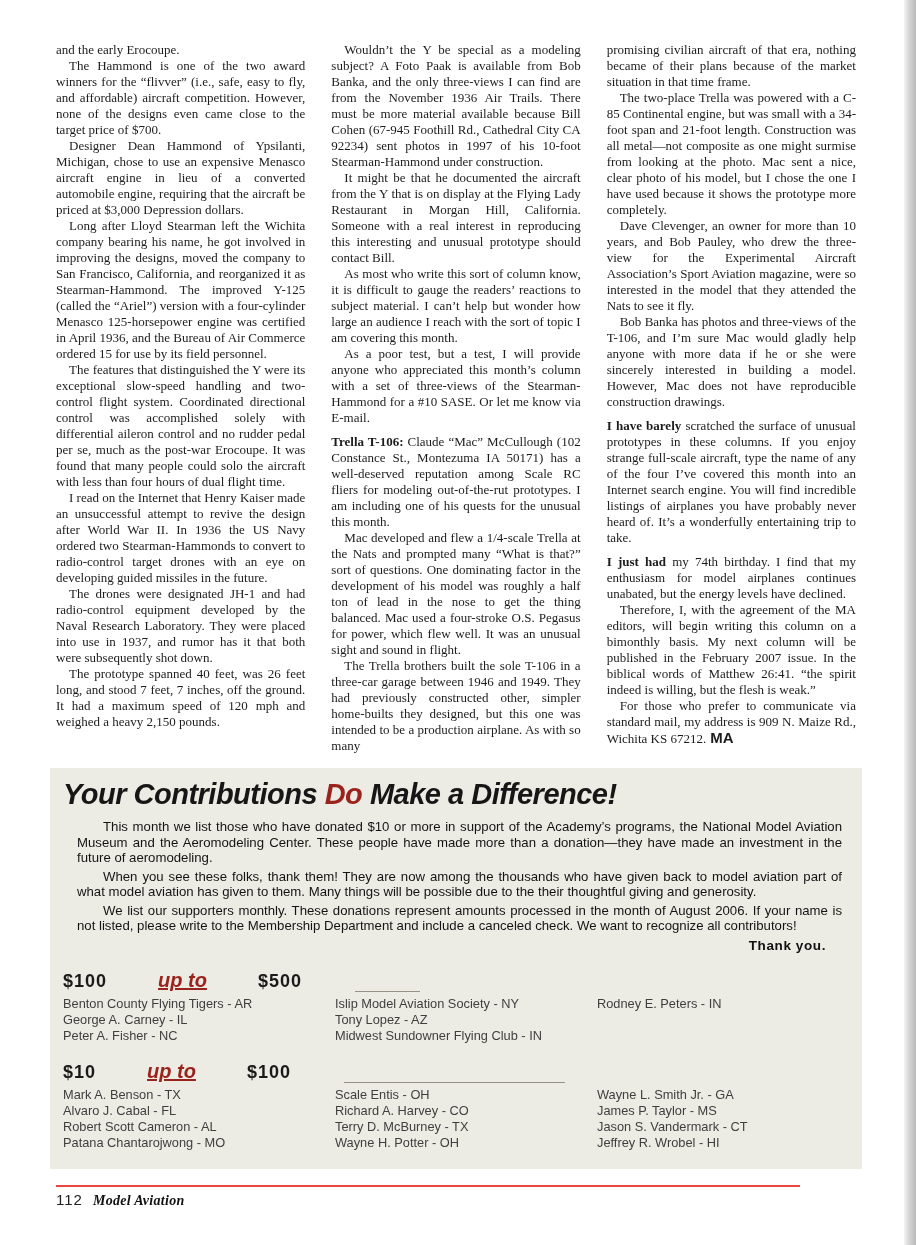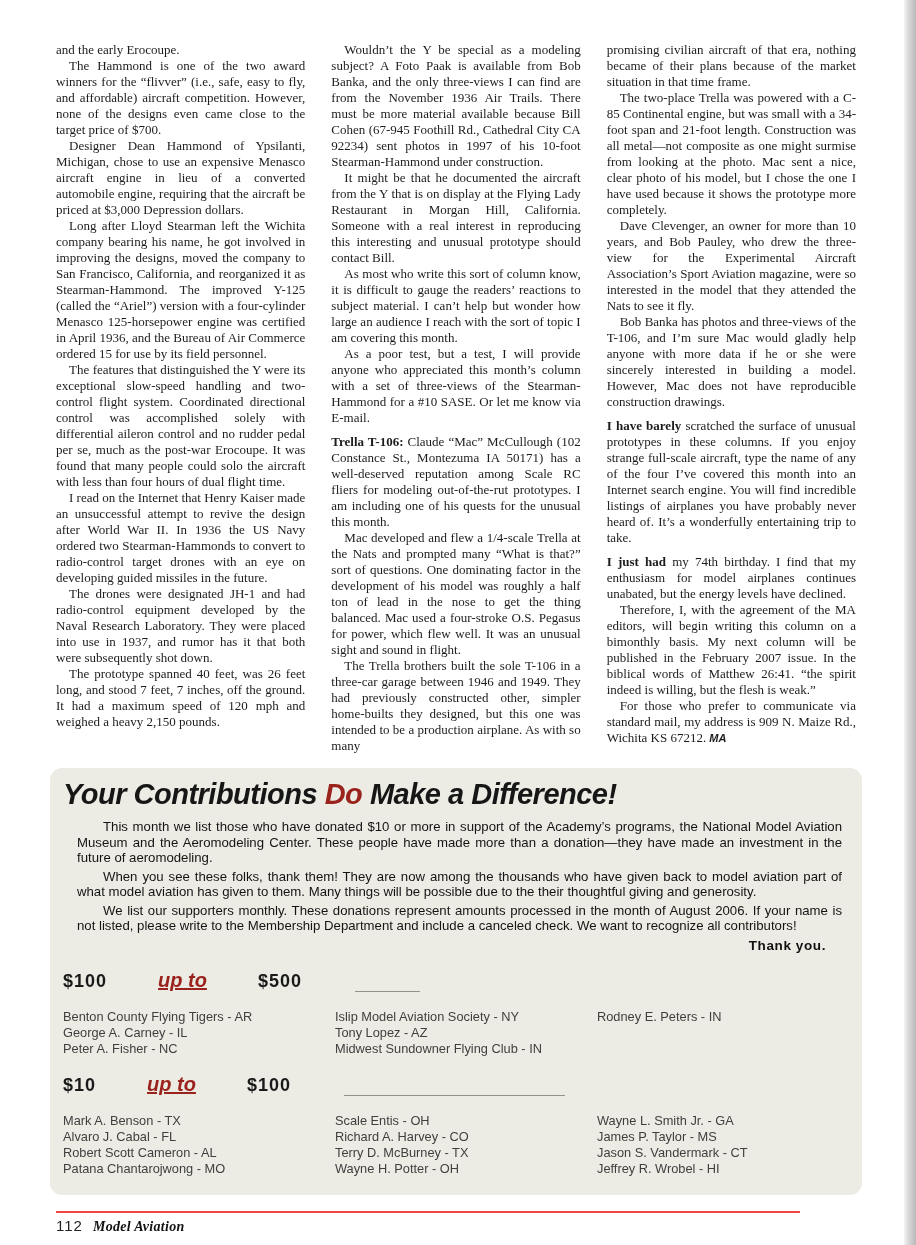--- a/index.html
+++ b/index.html
@@ -9,41 +9,41 @@
   .page { position:relative; width:916px; min-height:1245px; background:#fff; overflow:hidden; }
   .content { padding:42px 60px 0 56px; }
 
   
   .article { display:flex; gap:26px; }
   .col { flex:1; font-size:13px; line-height:16px; text-align:justify; }
   .col p { margin:0; text-indent:13px; }
   .col p.noindent { text-indent:0; }
   .col p.noindent:not(:first-child) { margin-top:8px; }
   .col strong { font-weight:bold; }
-  .ma-logo { font-weight:bold; font-style:italic; font-family:"Liberation Sans", sans-serif; font-size:11px; }
+  .ma-logo { font-weight:bold; font-family:"Liberation Sans", sans-serif; font-size:15px; }
 
   
   .contrib-box { margin:14px 0 0 -6px; width:812px; background:var(--boxbg);
-                 padding:10px 20px 18px 13px; font-family:"Liberation Sans", sans-serif;border-radius:12px; }
+                 padding:10px 20px 18px 13px; font-family:"Liberation Sans", sans-serif; }
   .contrib-title { font-family:"Liberation Sans", sans-serif; font-style:italic; font-weight:bold;
                    font-size:29px; letter-spacing:-0.5px; color:#161616; margin-bottom:8px; }
   .contrib-title .red { color:var(--accent); }
   .contrib-intro { margin-left:14px; font-size:13.2px; line-height:15.5px; text-align:justify; color:#141414; }
   .contrib-intro p { margin:0 0 3px 0; text-indent:26px; }
   .thank-you { text-align:right; font-weight:bold; font-size:13.5px; letter-spacing:0.6px;
                color:#111; margin:4px 16px 2px 0; }
 
   .tier { margin-top:12px; }
   .tier-heading { display:flex; align-items:baseline;gap:45px; }
   .tier-heading.tier1 { width:357px; }
   .tier-heading.tier2 { width:502px; }
   .tier-heading .amount { font-weight:bold; font-size:18px; letter-spacing:1px; color:#1a1a1a; }
   .tier-heading .upto { font-weight:bold; font-style:italic; font-size:20px; color:var(--accent); margin:4px 6px;text-decoration:underline; }
   .tier-heading .rule { flex:1; height:1px; background:#979286; align-self:flex-end; margin:0 0 4px 8px; }
-  .tier-cols { display:grid; grid-template-columns:272px 262px auto; margin-top:13px;
+  .tier-cols { display:grid; grid-template-columns:272px 262px auto; margin-top:0;
                font-size:12.8px; color:#3f3f3f; }
   .tier-col .donor { line-height:16px; white-space:nowrap; }
 
   
   .footer { margin:16px 56px 0 0; border-top:2px solid #ef4444; padding:4px 0 26px 0; }
   .page-num { font-family:"Liberation Sans", sans-serif; font-size:15px; letter-spacing:1px; color:#222; }
   .mag-logo { font-family:"Liberation Serif", serif; font-weight:bold; font-style:italic;
               font-size:14px; letter-spacing:0.3px; margin-left:6px; color:#111; }
 
   

